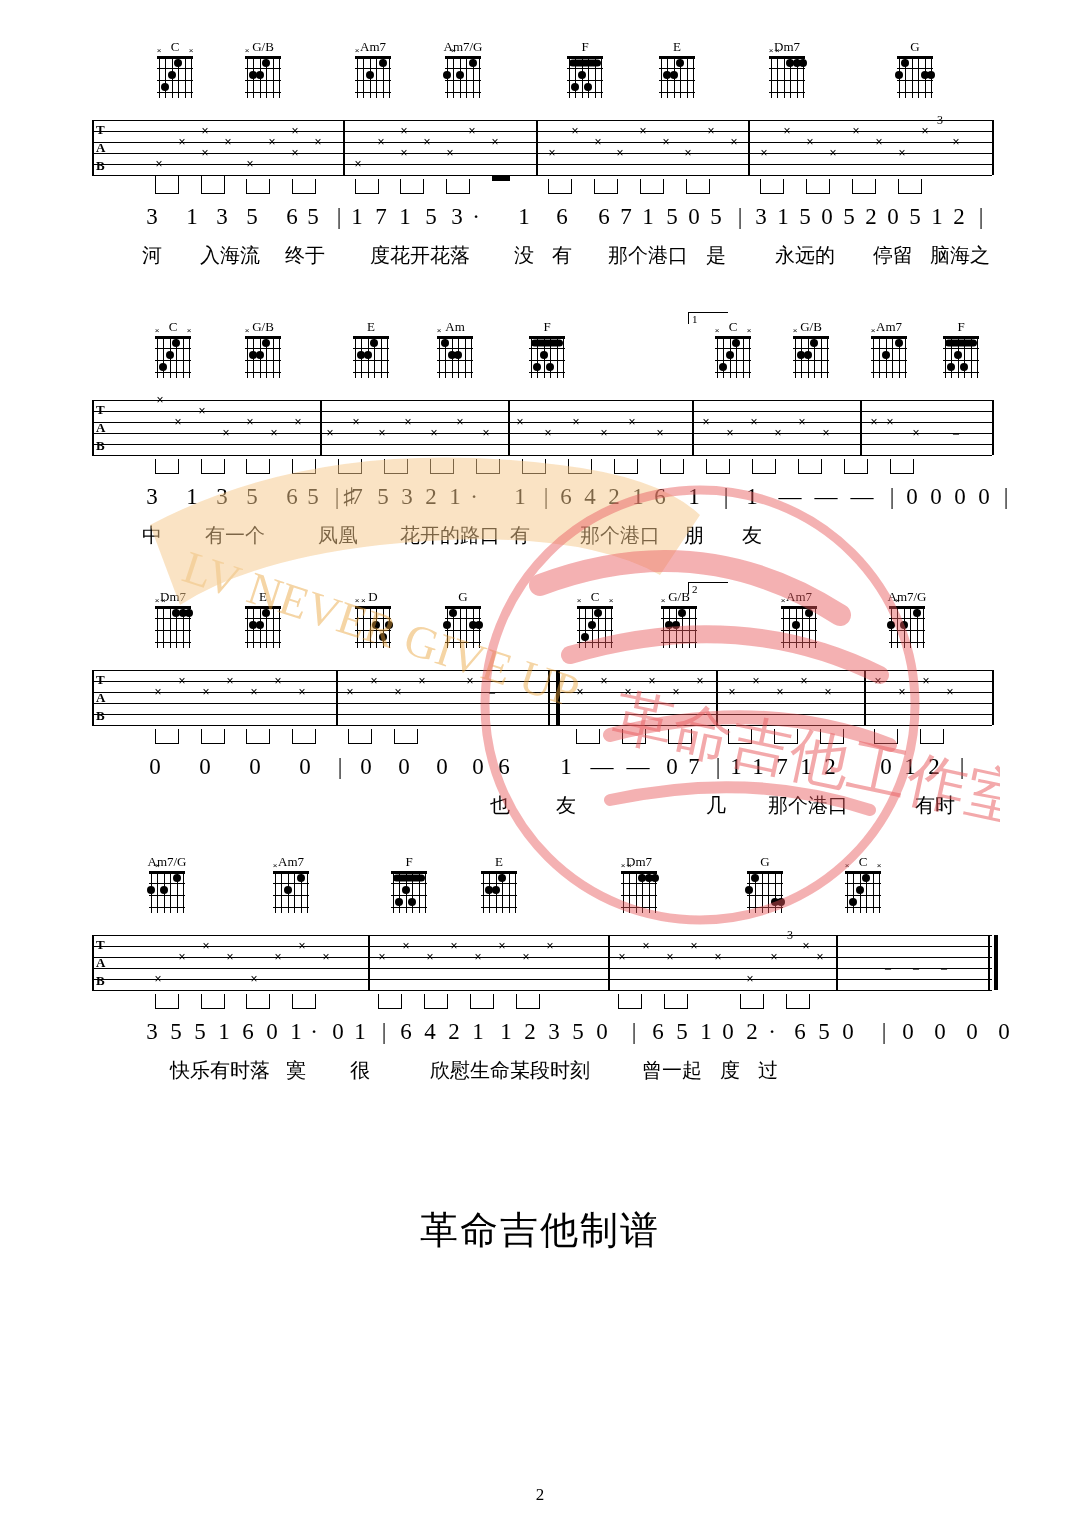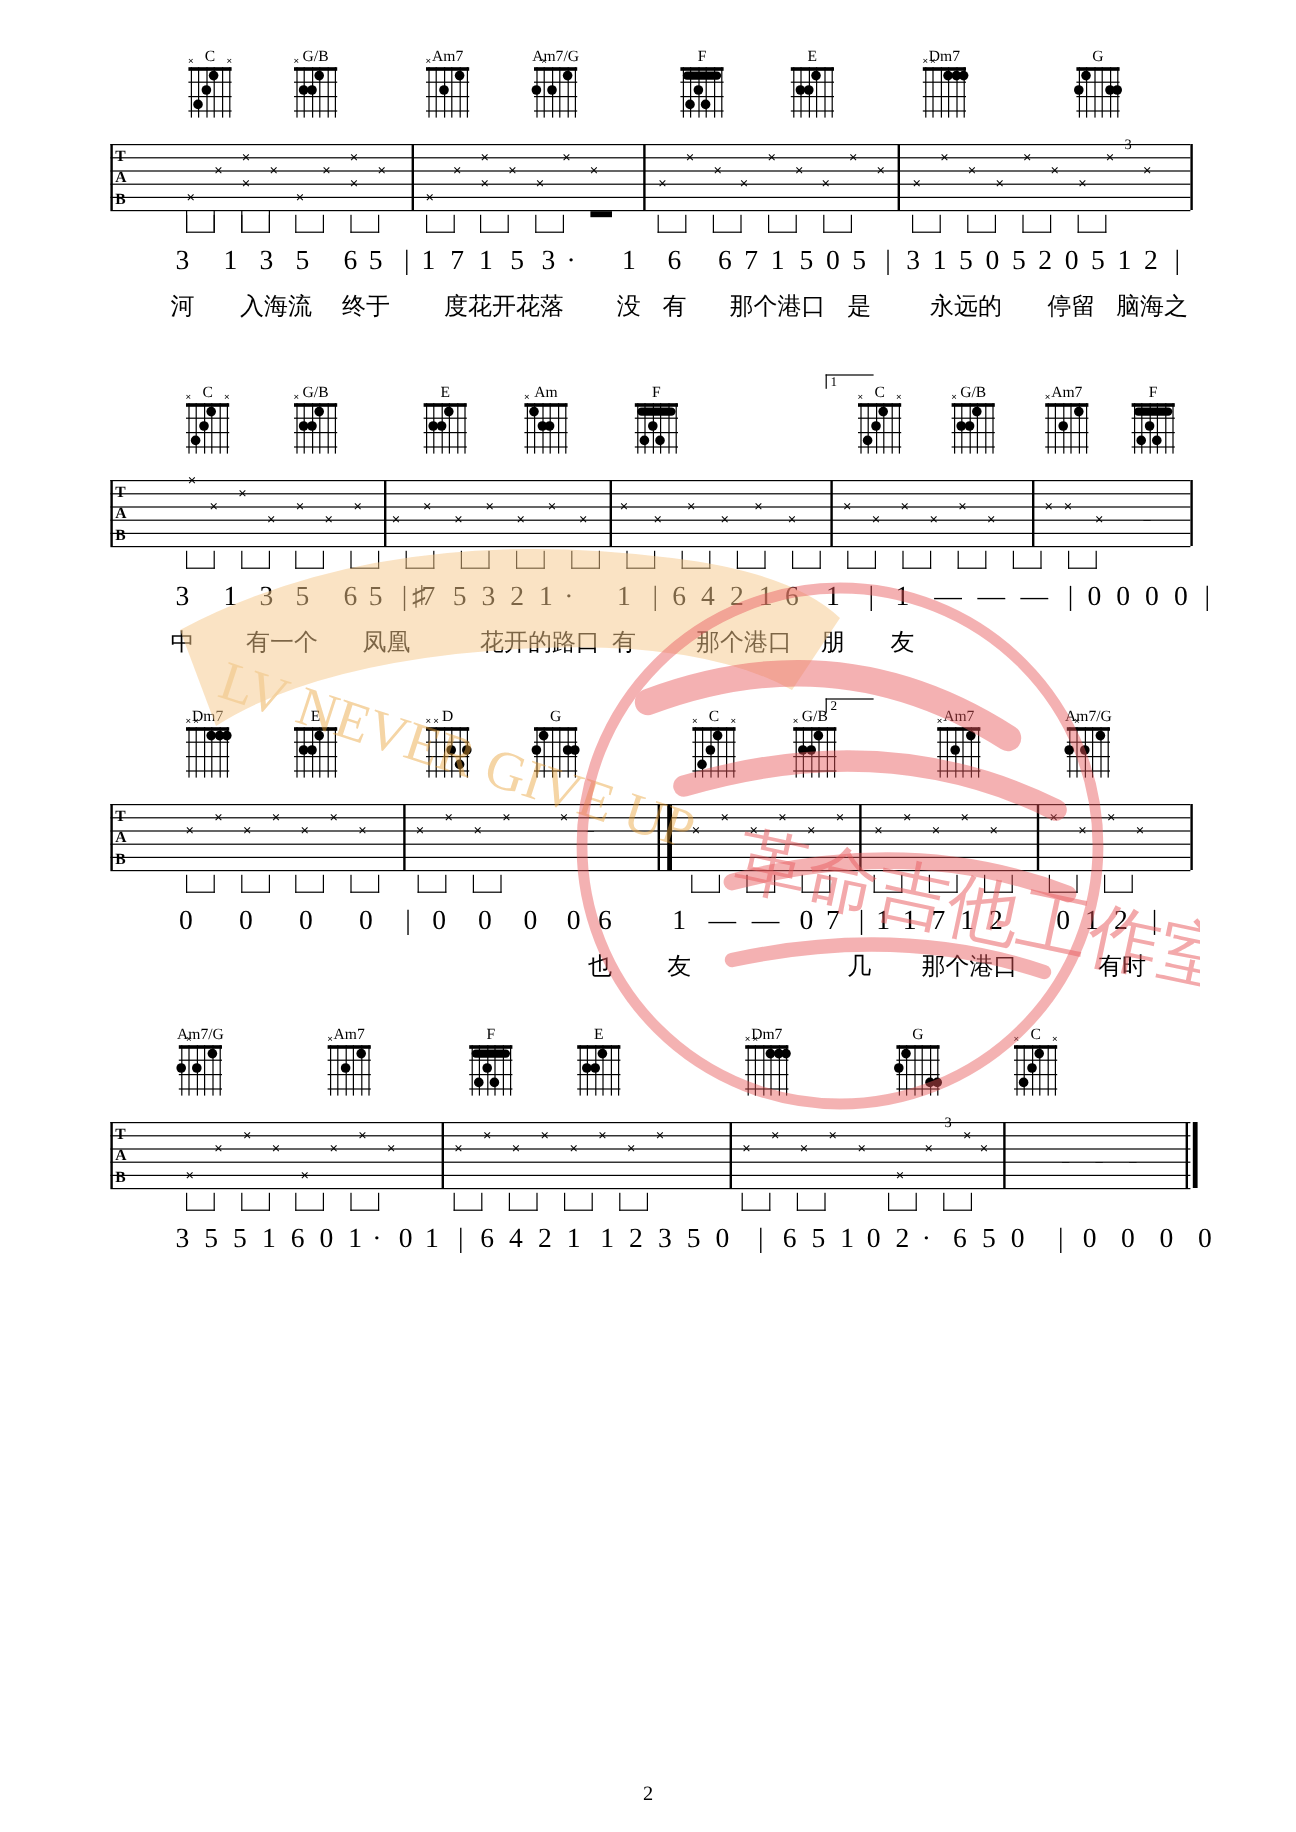--- a/index.html
+++ b/index.html
@@ -709,21 +709,21 @@
         <span class="n" style="left: 892px;">|</span>
         <span class="n" style="left: 912px;">0</span>
         <span class="n" style="left: 936px;">0</span>
         <span class="n" style="left: 960px;">0</span>
         <span class="n" style="left: 984px;">0</span>
         <span class="n" style="left: 1006px;">|</span>
       </div>
     <div class="lyrics" id="lyrics-2">
         <span class="w" style="left: 152px;">中</span>
         <span class="w" style="left: 235px;">有一个</span>
-        <span class="w" style="left: 322px; font-family: Liberation Serif, serif;">凤凰</span>
+        <span class="w" style="left: 338px; font-family: Liberation Serif, serif;">凤凰</span>
         <span class="w" style="left: 450px;">花开的路口</span>
         <span class="w" style="left: 520px;">有</span>
         <span class="w" style="left: 620px;">那个港口</span>
         <span class="w" style="left: 694px;">朋</span>
         <span class="w" style="left: 752px;">友</span>
       </div>
   </div>
 
   <div class="system" style="position:absolute;left:0;top:580px;width:1080px;">
     <div class="ending" style="left:688px;top:2px;">
@@ -1234,16 +1234,26 @@
         <span class="n" style="left: 772px;">·</span>
         <span class="n" style="left: 800px;">6</span>
         <span class="n" style="left: 824px;">5</span>
         <span class="n" style="left: 848px;">0</span>
         <span class="n" style="left: 884px;">|</span>
         <span class="n" style="left: 908px;">0</span>
         <span class="n" style="left: 940px;">0</span>
         <span class="n" style="left: 972px;">0</span>
         <span class="n" style="left: 1004px;">0</span>
       </div>
+    <div class="lyrics" id="lyrics-4">
+        <span class="w" style="left: 220px;">快乐有时落</span>
+        <span class="w" style="left: 296px;">寞</span>
+        <span class="w" style="left: 360px;">很</span>
+        <span class="w" style="left: 510px;">欣慰生命某段时刻</span>
+        <span class="w" style="left: 672px;">曾一起</span>
+        <span class="w" style="left: 730px;">度</span>
+        <span class="w" style="left: 768px;">过</span>
+      </div>
   </div>
 
+  <div class="footer-title">革命吉他制谱</div>
   <div class="pageno">2</div>
 </div>
 
 </body></html>

